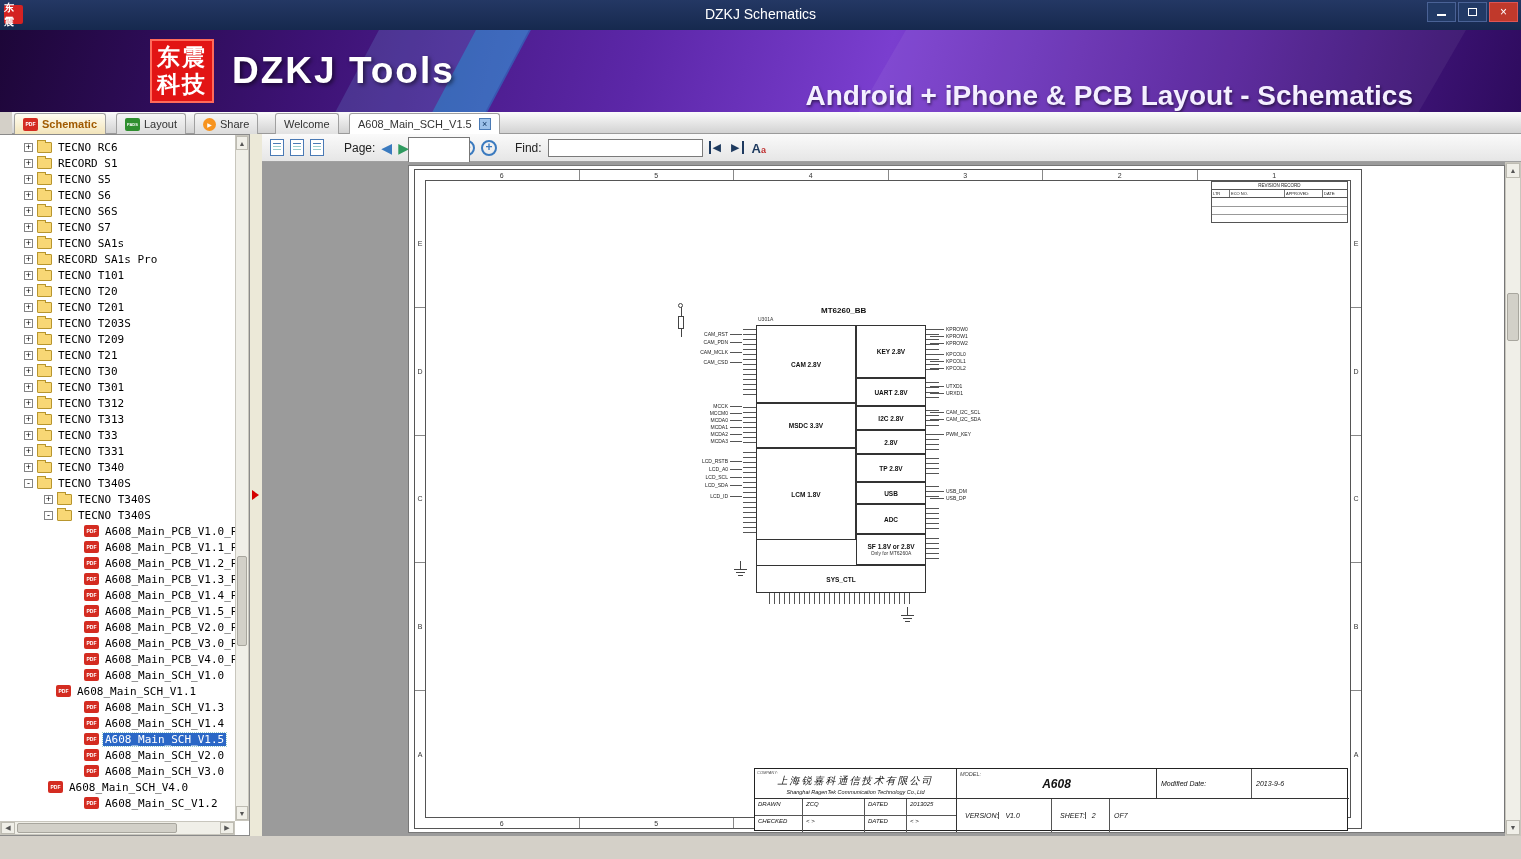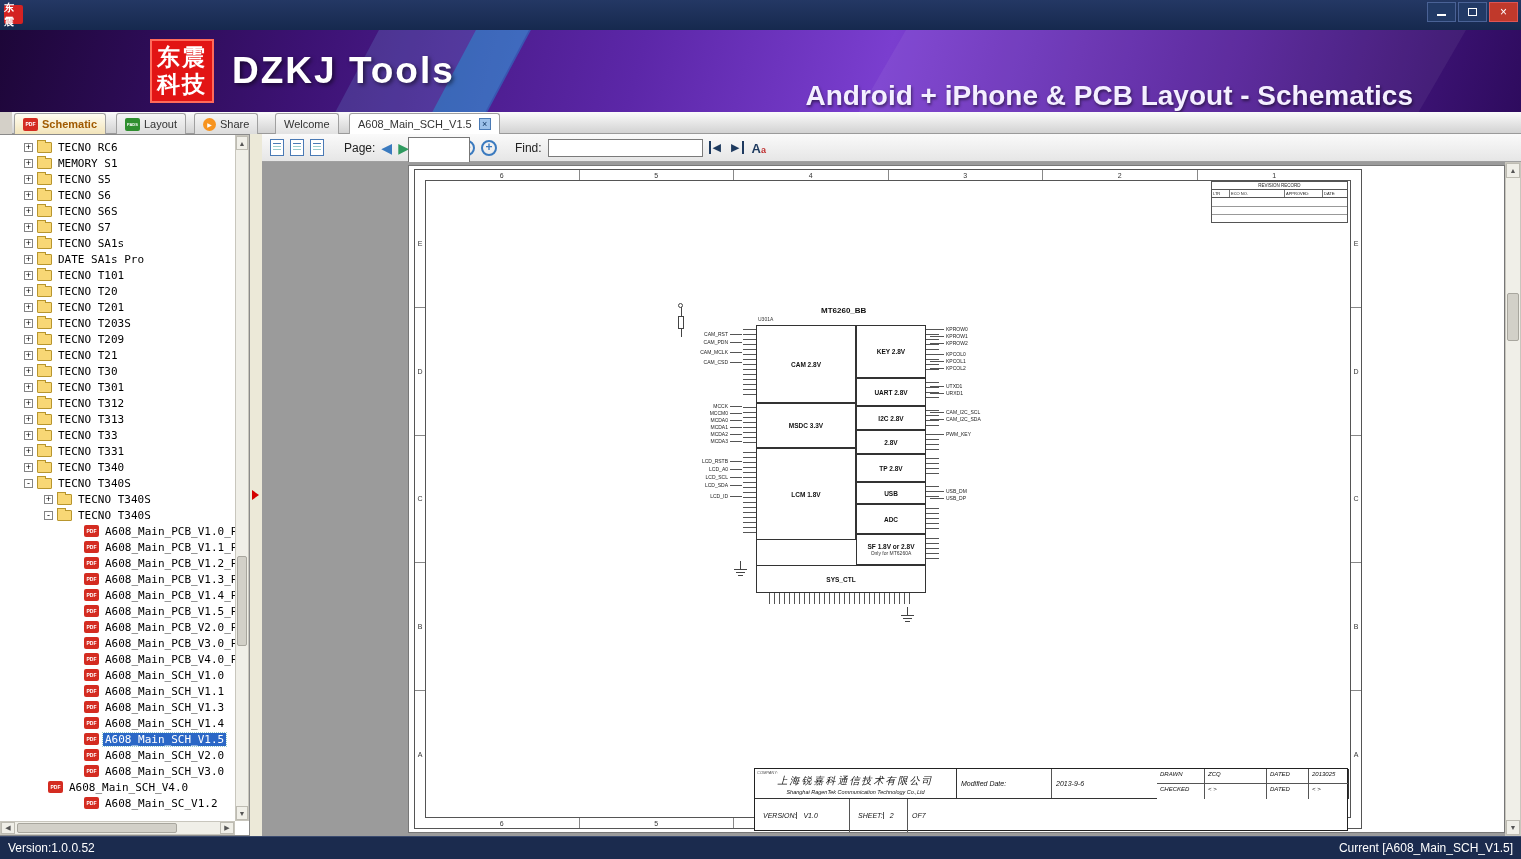--- a/index.html
+++ b/index.html
@@ -203,20 +203,21 @@
     border-top:1px solid #3a4a6e; color:#fff; display:flex; align-items:center;
     justify-content:space-between; padding:0 8px; font-size:12px; }
 </style>
 </head>
 <body>
 
 <div id="app">
 
   <div class="titlebar">
     <div class="app-icon">东震</div>
+    <div class="win-title">DZKJ Schematics</div>
     <div class="win-btns">
       <div class="win-btn">
           <span class="minbar"></span>
         </div>
       <div class="win-btn">
           <span class="maxbox"></span>
         </div>
       <div class="win-btn close">
           <span>×</span>
         </div>
@@ -262,21 +263,21 @@
     <div class="sidebar">
       <div class="tree">
           <div class="tree-row" style="padding-left: 24px;">
             <span class="expbox">+</span>
             <span class="foldicon"></span>
             <span class="tree-label">TECNO RC6</span>
           </div>
           <div class="tree-row" style="padding-left: 24px;">
             <span class="expbox">+</span>
             <span class="foldicon"></span>
-            <span class="tree-label">MEMORY S1</span>
+            <span class="tree-label">RECORD S1</span>
           </div>
           <div class="tree-row" style="padding-left: 24px;">
             <span class="expbox">+</span>
             <span class="foldicon"></span>
             <span class="tree-label">TECNO S5</span>
           </div>
           <div class="tree-row" style="padding-left: 24px;">
             <span class="expbox">+</span>
             <span class="foldicon"></span>
             <span class="tree-label">TECNO S6</span>
@@ -292,21 +293,21 @@
             <span class="tree-label">TECNO S7</span>
           </div>
           <div class="tree-row" style="padding-left: 24px;">
             <span class="expbox">+</span>
             <span class="foldicon"></span>
             <span class="tree-label">TECNO SA1s</span>
           </div>
           <div class="tree-row" style="padding-left: 24px;">
             <span class="expbox">+</span>
             <span class="foldicon"></span>
-            <span class="tree-label">DATE SA1s Pro</span>
+            <span class="tree-label">RECORD SA1s Pro</span>
           </div>
           <div class="tree-row" style="padding-left: 24px;">
             <span class="expbox">+</span>
             <span class="foldicon"></span>
             <span class="tree-label">TECNO T101</span>
           </div>
           <div class="tree-row" style="padding-left: 24px;">
             <span class="expbox">+</span>
             <span class="foldicon"></span>
             <span class="tree-label">TECNO T20</span>
@@ -414,21 +415,21 @@
             <span class="tree-label">A608_Main_PCB_V3.0_PLA</span>
           </div>
           <div class="tree-row" style="padding-left: 84px;">
             <span class="pdficon">PDF</span>
             <span class="tree-label">A608_Main_PCB_V4.0_PLA</span>
           </div>
           <div class="tree-row" style="padding-left: 84px;">
             <span class="pdficon">PDF</span>
             <span class="tree-label">A608_Main_SCH_V1.0</span>
           </div>
-          <div class="tree-row" style="padding-left: 84px; text-align: center;">
+          <div class="tree-row" style="padding-left: 56px; text-align: center;">
             <span class="pdficon">PDF</span>
             <span class="tree-label">A608_Main_SCH_V1.1</span>
           </div>
           <div class="tree-row" style="padding-left: 84px;">
             <span class="pdficon">PDF</span>
             <span class="tree-label">A608_Main_SCH_V1.3</span>
           </div>
           <div class="tree-row" style="padding-left: 84px;">
             <span class="pdficon">PDF</span>
             <span class="tree-label">A608_Main_SCH_V1.4</span>
@@ -555,20 +556,24 @@
             </div>
             <div class="rev-rows"></div>
           </div>
 
           <div class="titleblock">
             <div class="tb-cell tb-company">
               <span class="clabel">COMPANY:</span>
               <div class="cn">上海锐嘉科通信技术有限公司</div>
               <div class="en">Shanghai RagenTek Communication Technology Co.,Ltd</div>
             </div>
+            <div class="tb-cell tb-model">
+              <span class="lb">MODEL:</span>
+              <span class="val">A608</span>
+            </div>
             <div class="tb-cell tb-mod last-col">
               <span>Modified Date:</span>
               <span>2013-9-6</span>
             </div>
             <div class="tb-cell tb-dc last-row">
               <span>DRAWN</span>
               <span>ZCQ</span>
               <span>DATED</span>
               <span>2013025</span>
               <span>CHECKED</span>
@@ -688,18 +693,14 @@
       </div>
 
       <div class="sb viewer-vscroll">
         <div class="sb-btn" style="top:0;height:15px">▲</div>
         <div class="sb-btn" style="bottom:0;height:15px">▼</div>
         <div class="sb-thumb" style="left:1px;right:1px;top:130px;height:48px"></div>
       </div>
     </div>
   </div>
 
-  <div class="statusbar">
-    <span>Version:1.0.0.52</span>
-    <span>Current [A608_Main_SCH_V1.5]</span>
-  </div>
 
 </div>
 
 </body></html>

